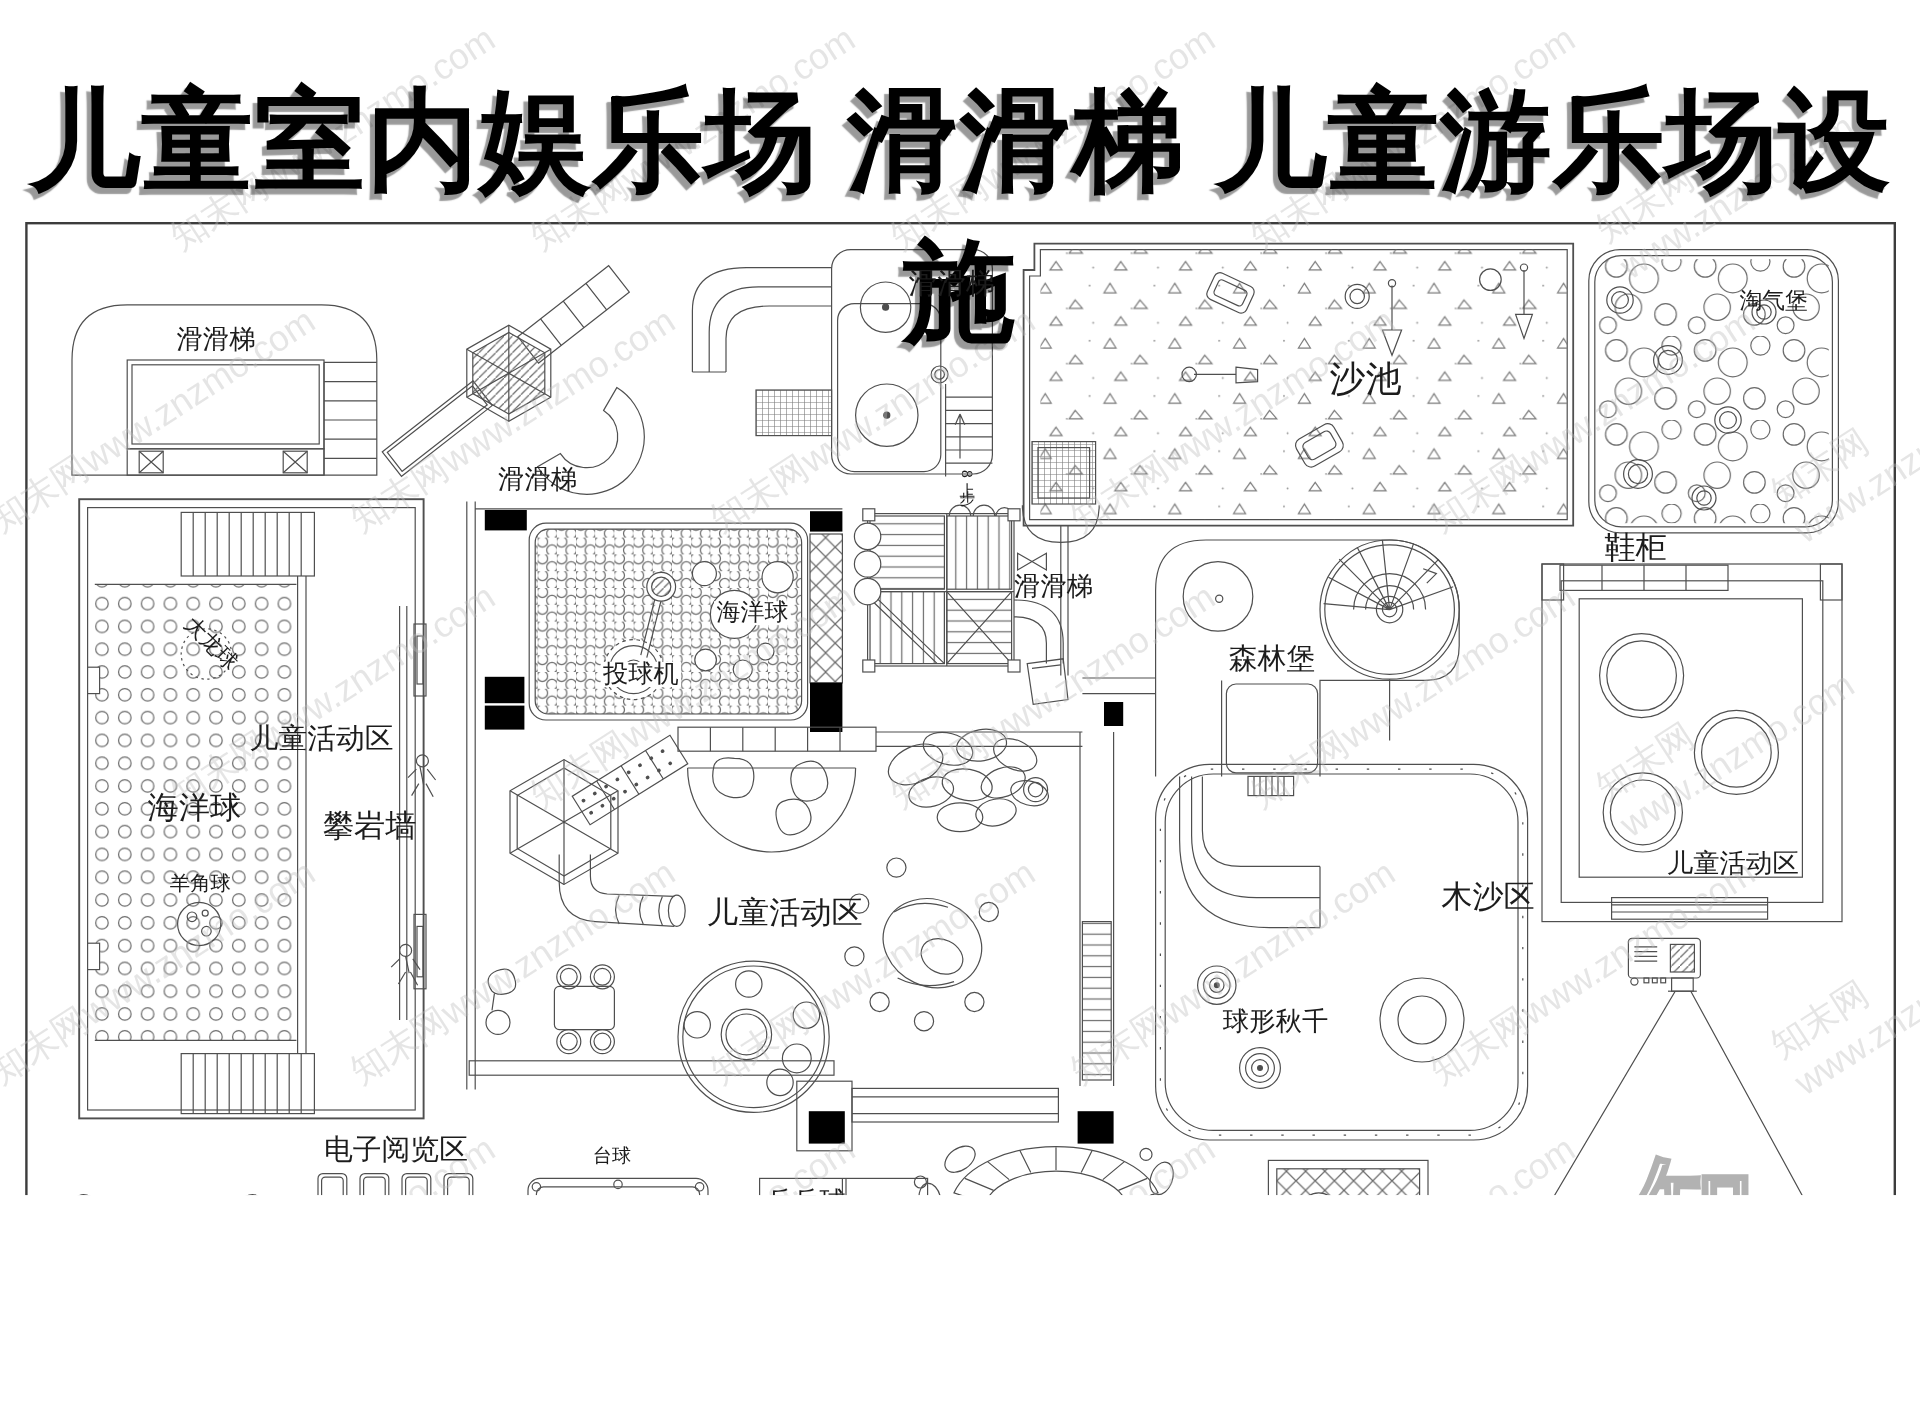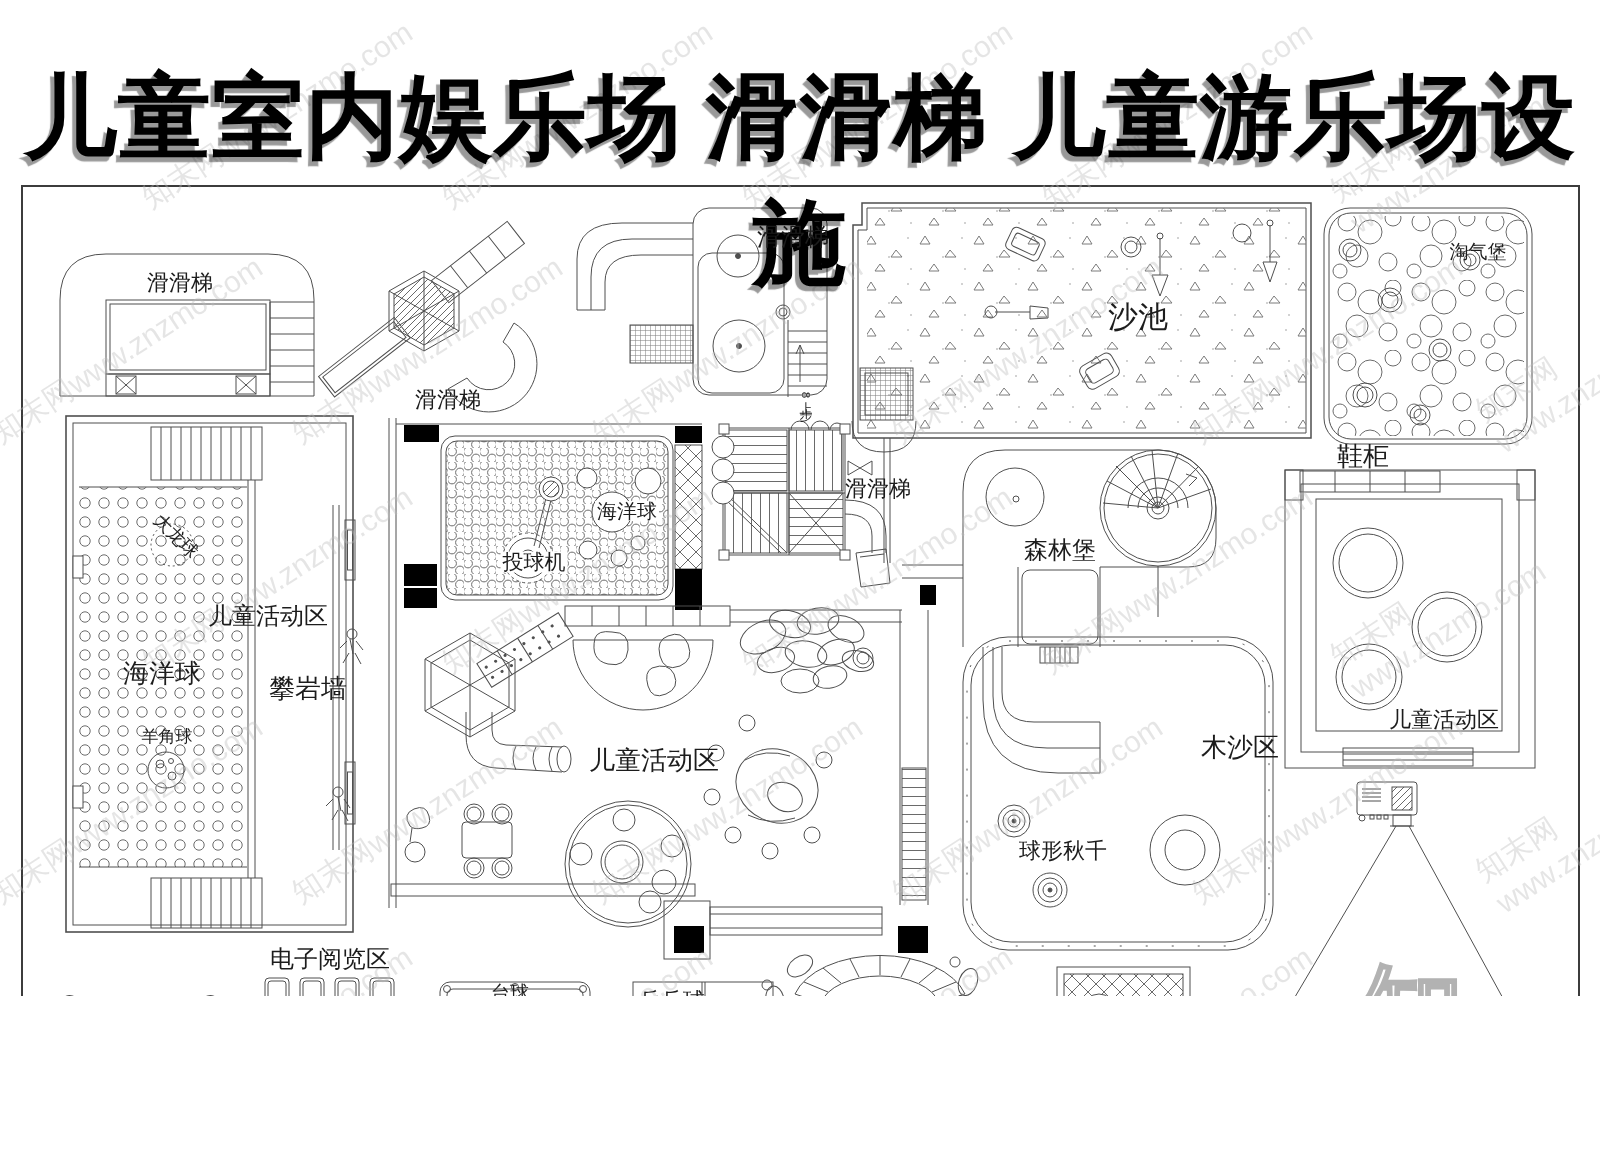--- a/index.html
+++ b/index.html
@@ -528,21 +528,21 @@
 <div class="lbl" style="left:1478px;top:251px;font-size:19px">淘气堡</div>
 <div class="lbl" style="left:1363px;top:457px;font-size:26px">鞋柜</div>
 <div class="lbl lbl-rot45" style="left:176px;top:536px;font-size:18px">大龙球</div>
 <div class="lbl" style="left:268px;top:616px;font-size:24px">儿童活动区</div>
 <div class="lbl" style="left:162px;top:674px;font-size:26px">海洋球</div>
 <div class="lbl" style="left:167px;top:736px;font-size:17px">羊角球</div>
 <div class="lbl" style="left:308px;top:689px;font-size:26px">攀岩墙</div>
 <div class="lbl" style="left:127px;top:1019px;font-size:40px">下棋室</div>
 <div class="lbl" style="left:330px;top:959px;font-size:24px">电子阅览区</div>
 <div class="lbl" style="left:331px;top:1011px;font-size:14px">电子检索桌</div>
-<div class="lbl" style="left:510px;top:992px;font-size:19px">台球</div>
+<div class="lbl" style="left:510px;top:964px;font-size:16px">台球</div>
 <div class="lbl" style="left:672px;top:1001px;font-size:22px">乒乓球</div>
 <div class="lbl" style="left:888px;top:1074px;font-size:17px">积木区/手工绘画区</div>
 <div class="lbl lbl-bg" style="left:627px;top:511px;font-size:20px">海洋球</div>
 <div class="lbl lbl-bg" style="left:534px;top:562px;font-size:21px">投球机</div>
 <div class="lbl" style="left:654px;top:761px;font-size:26px">儿童活动区</div>
 <div class="lbl" style="left:878px;top:489px;font-size:22px">滑滑梯</div>
 <div class="lbl" style="left:1060px;top:550px;font-size:24px">森林堡</div>
 <div class="lbl" style="left:1240px;top:748px;font-size:26px">木沙区</div>
 <div class="lbl" style="left:1063px;top:851px;font-size:22px">球形秋千</div>
 <div class="lbl" style="left:1444px;top:720px;font-size:22px">儿童活动区</div>

